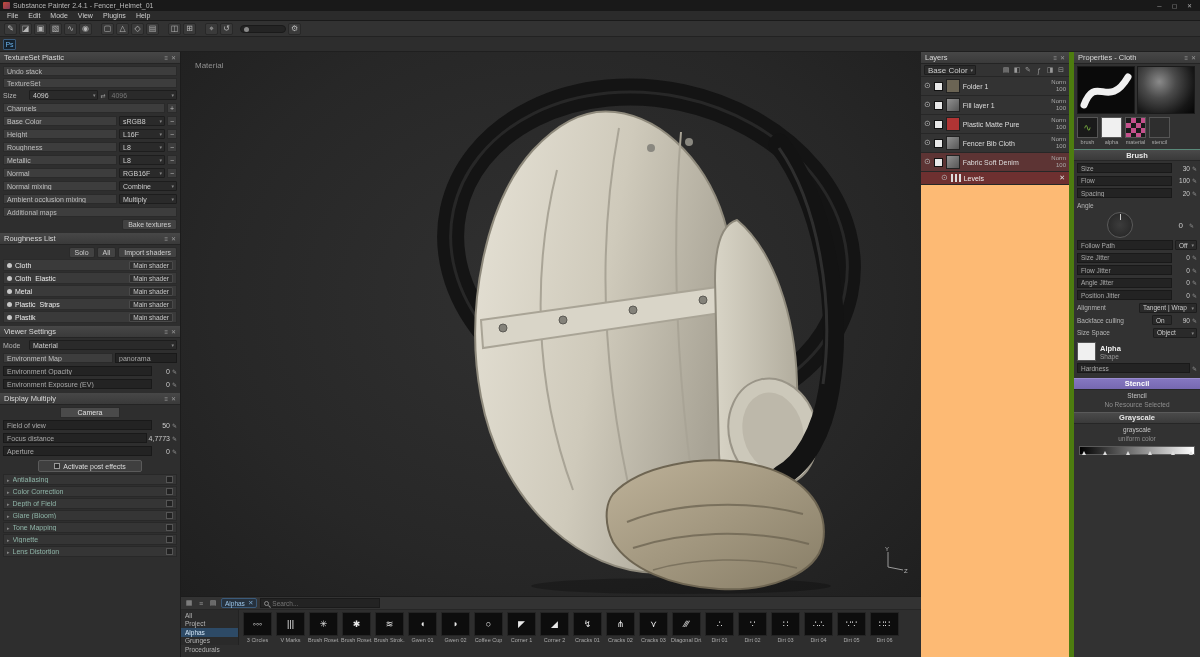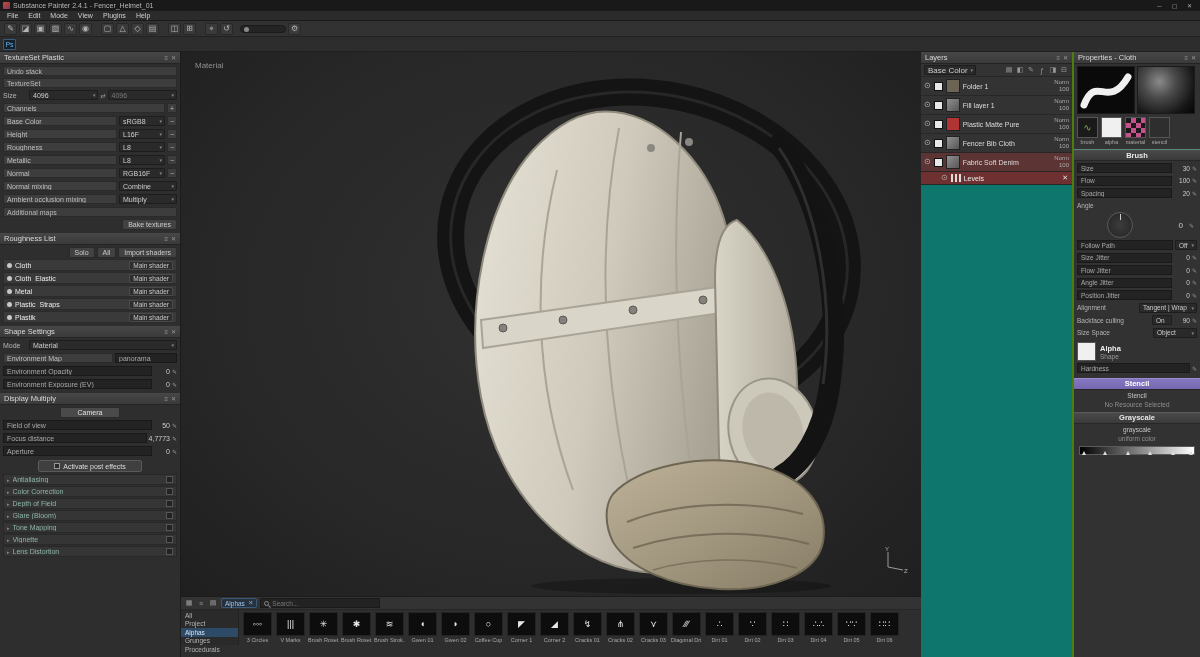--- a/index.html
+++ b/index.html
@@ -50,21 +50,21 @@
 .fx-row{display:flex;align-items:center;height:11px;margin:1px 3px 0;background:#353535;border:1px solid #282828;padding:0 3px;gap:3px;font-size:7px}
 .fx-row .arrow{color:#888;font-size:5px}
 .fx-row .fx-name{flex:1;color:var(--section-teal,#8fb5a8);overflow:hidden;white-space:nowrap}
 .fx-chk{width:7px;height:7px;background:#222;border:1px solid #555}
 
 .viewport{position:absolute;left:181px;top:52px;width:740px;height:544px;background:radial-gradient(ellipse at 50% 45%,#313131 0%,#272727 65%,#1f1f1f 100%);overflow:hidden}
 .vp-label{position:absolute;left:14px;top:9px;color:#909090;font-size:8px}
 .helmet{position:absolute;inset:0;width:100%;height:100%}
 .axis{position:absolute;right:12px;bottom:22px;width:28px;height:28px}
 
-.layers-panel{position:absolute;left:921px;top:52px;width:153px;bottom:0;background:#0f766e;border-right:2px solid #4d7c0f;overflow:hidden}
+.layers-panel{position:absolute;left:921px;top:52px;width:153px;bottom:0;background:#fdba74;border-right:5px solid #4d7c0f;overflow:hidden}
 .layers-toolbar{display:flex;align-items:center;height:13px;padding:1px 3px;gap:2px;background:#333;border-bottom:1px solid #262626}
 .layers-tb-icons{display:flex;margin-left:auto;gap:1px}
 .picon{width:10px;height:10px;display:flex;align-items:center;justify-content:center;color:#9a9a9a;font-size:7px}
 .layer-row{display:flex;align-items:center;height:19px;padding:0 3px;gap:3px;background:#333;border-bottom:1px solid #272727;font-size:7px}
 .layer-row.selected{background:var(--layer-selected,#5d3434)}
 .eye{color:#b5b5b5;font-size:8px;line-height:1}
 .layer-row .chk{width:9px;height:9px;background:#e8e8e8;border:1px solid #111}
 .layer-row .thumb{width:14px;height:14px;background:linear-gradient(135deg,#919191,#565656);border:1px solid #222}
 .layer-row.red .thumb{background:var(--red-material,#b03434)}
 .layer-row.folder .thumb{background:#6b6454}
@@ -302,21 +302,21 @@
       <span class="shader-btn">Main shader</span>
     </div>
       <div class="ts-row">
       <span class="dot"></span>
       <span class="tsname">Plastik</span>
       <span class="shader-btn">Main shader</span>
     </div>
     </div>
 
   <div class="panel-header" style="margin-top:3px">
-    <span>Shape Settings</span>
+    <span>Viewer Settings</span>
     <span class="hdr-icons">
         <span class="hicon">≡</span>
         <span class="hicon">✕</span>
       </span>
   </div>
   <div class="row">
     <span class="lbl" style="width:24px">Mode</span>
     <span class="dd" style="flex:1">
         <i>Material</i>
         <b class="caret">▾</b>

